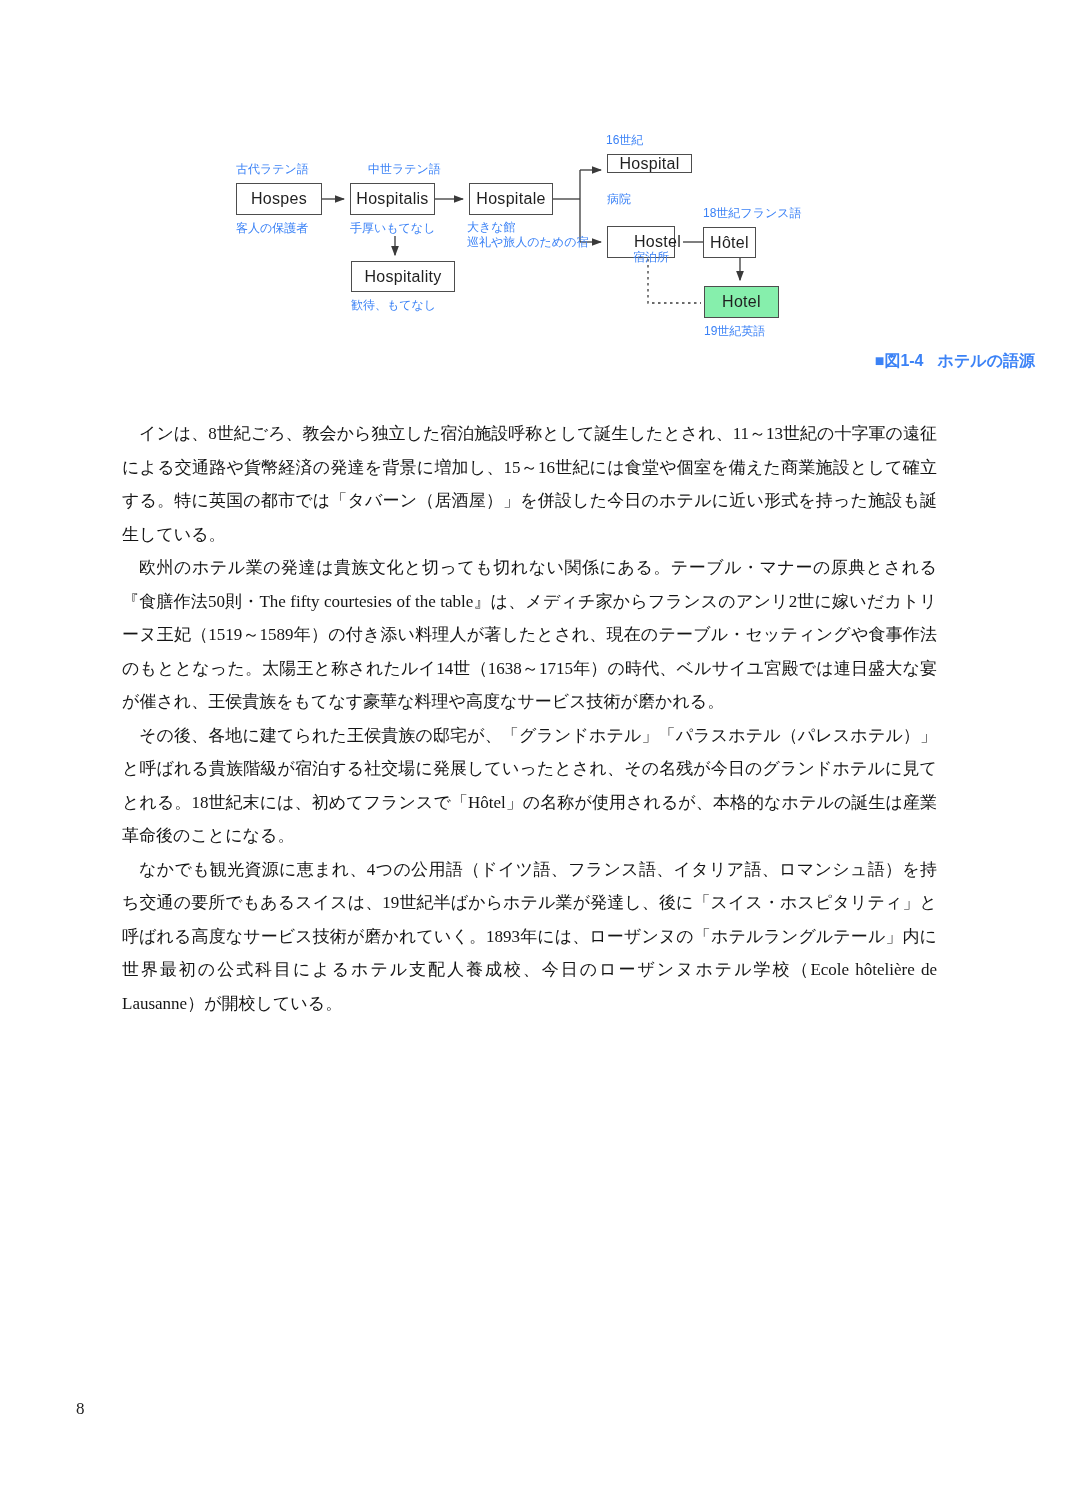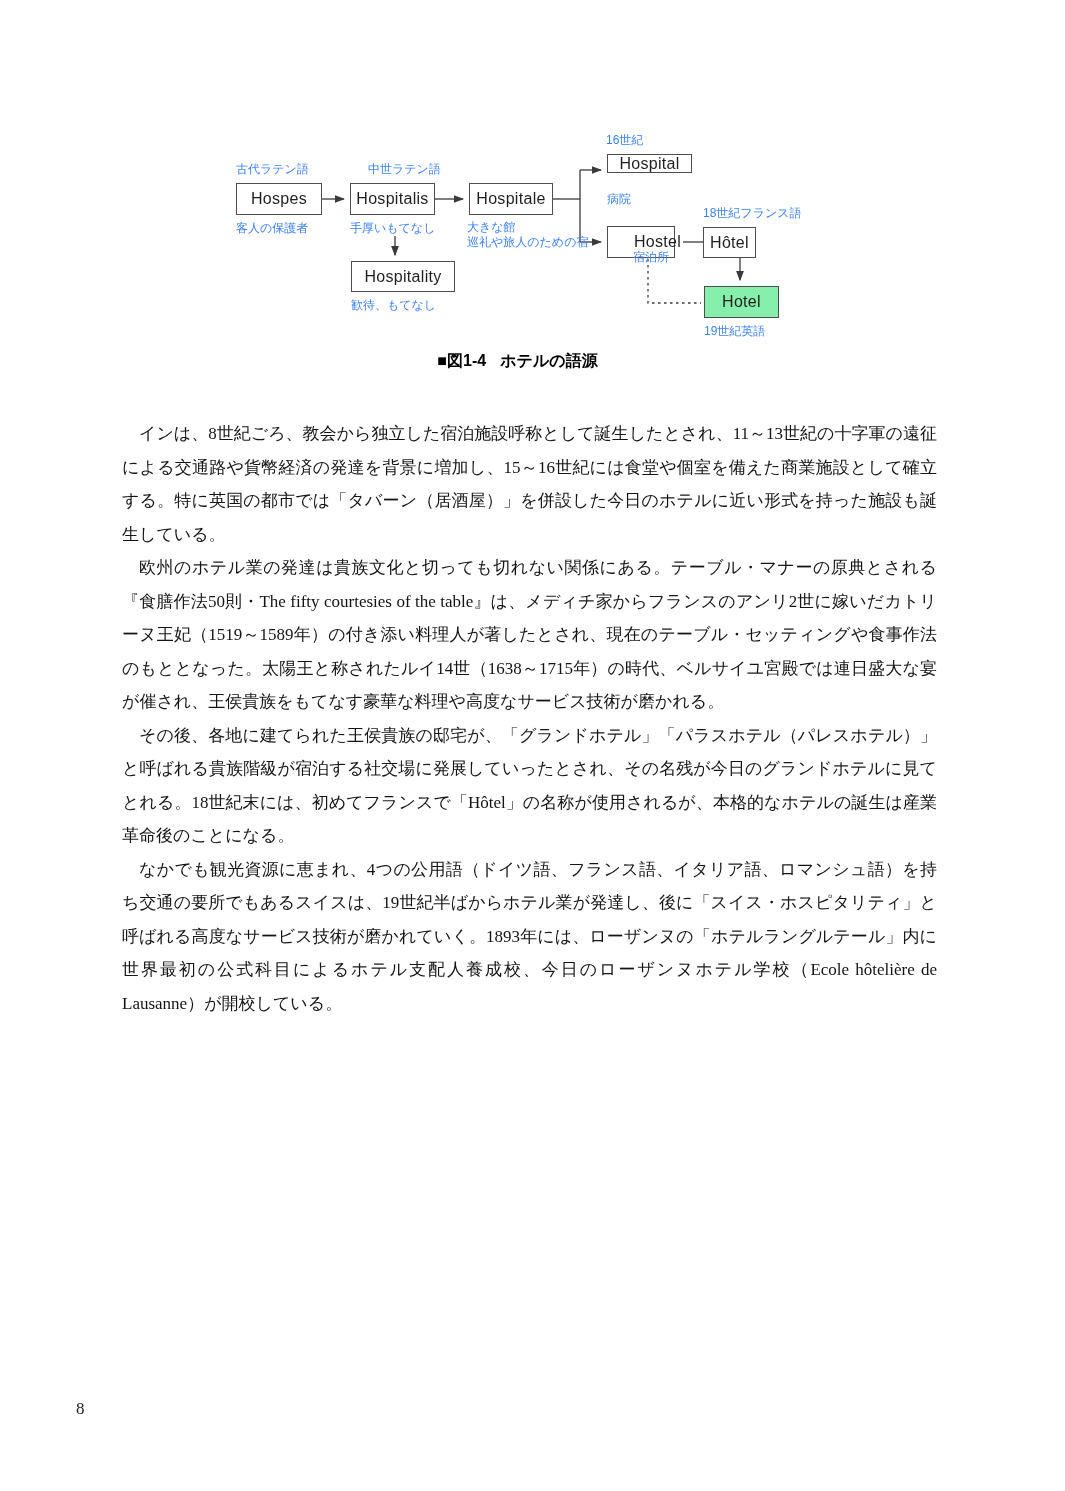--- a/index.html
+++ b/index.html
@@ -35,25 +35,25 @@
     font-size: 12px;
     line-height: 15px;
     color: #3b82f6;
     white-space: nowrap;
   }
   
   .caption {
     position: absolute;
     left: 0; top: 351px;
     width: 1035px;
-    text-align: center;
+    text-align: right;
     font-family: "Liberation Sans", "DejaVu Sans", sans-serif;
     font-weight: bold;
     font-size: 16px;
-    color: #000000;
+    color: #3b82f6;
   }
   .caption .cap-title { margin-left: 14px; }
   
   .bodytext {
     position: absolute;
     left: 122px; top: 417px;
     width: 815px;
     font-size: 17px;
     line-height: 33.5px;
     text-align: justify;

